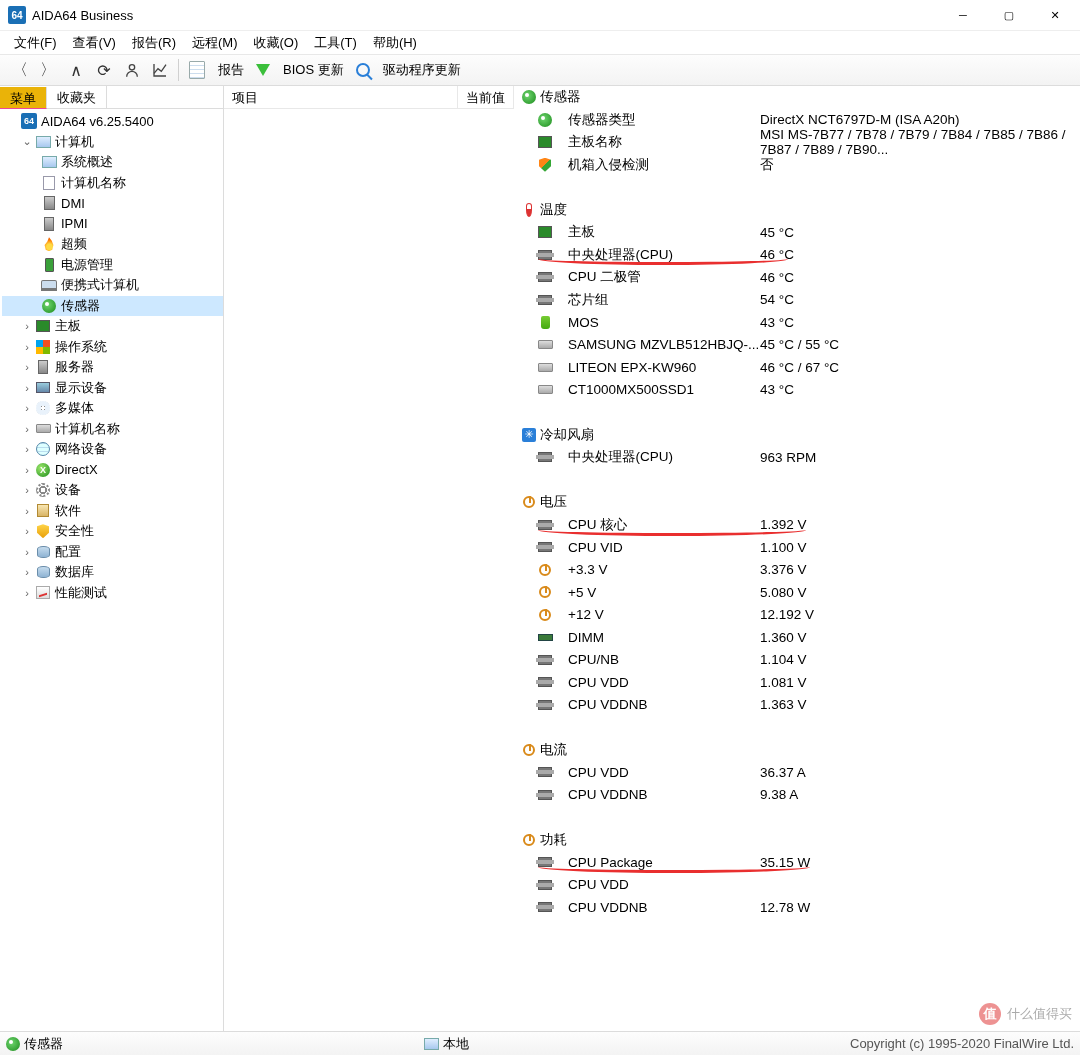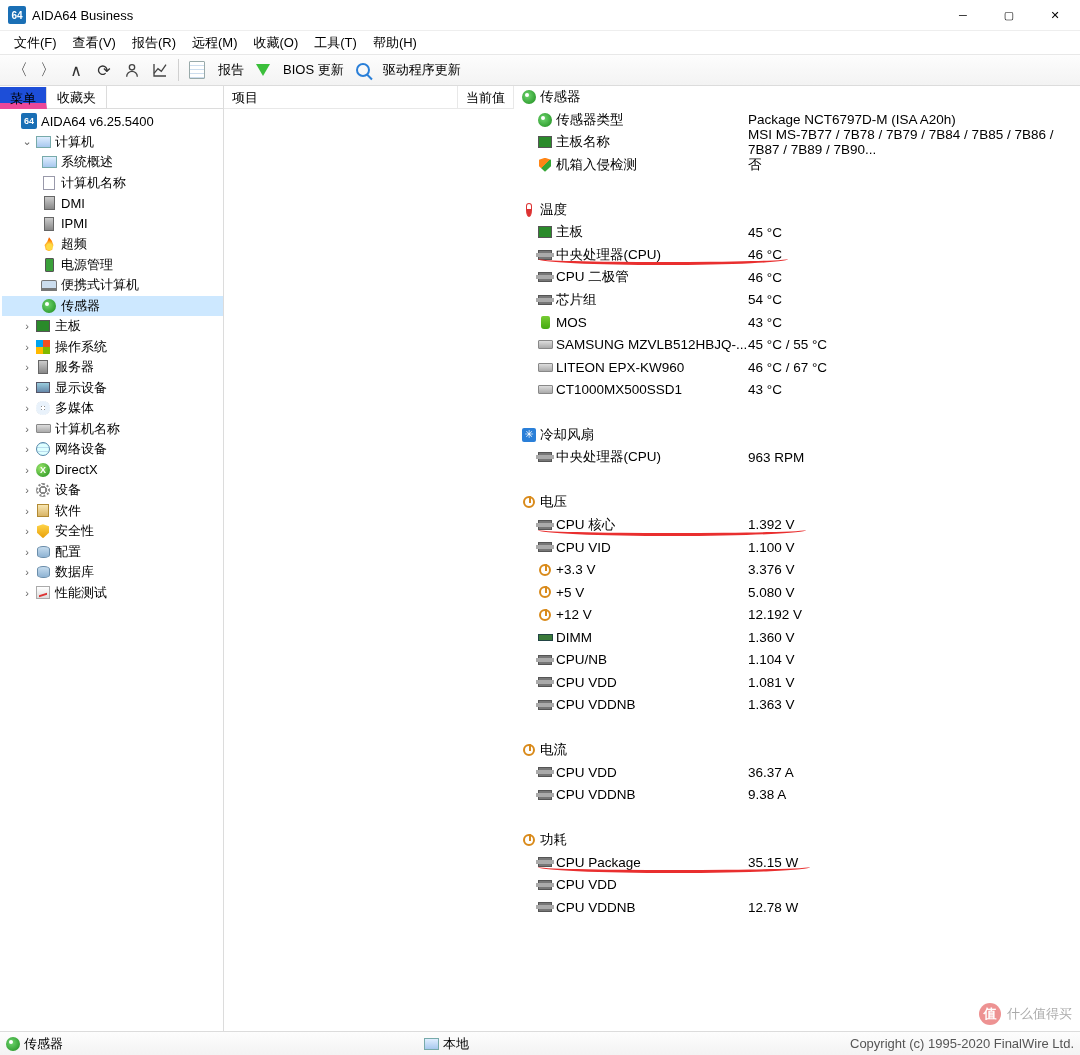--- a/index.html
+++ b/index.html
@@ -25,40 +25,40 @@
 .toolbar .mag { width:14px;height:14px;border:2px solid #2a7fd8;border-radius:50%;position:relative; }
 .toolbar .mag::after { content:""; position:absolute; width:7px; height:2px; background:#2a7fd8; transform:rotate(45deg); bottom:-3px; right:-5px; }
 
 
 .body { display: flex; height: calc(100% - 31px - 23px - 32px - 24px); }
 
 
 .left { width: 224px; border-right: 1px solid #dcdcdc; display: flex; flex-direction: column; }
 .tabs { height: 23px; display: flex; border-bottom: 1px solid #dcdcdc; font-size: 13px; }
 .tabs .tab { padding: 3px 10px; border-right: 1px solid #dcdcdc; }
-.tabs .tab.active { background: #1d4ed8; border-bottom: 6px solid #ec4899; position: relative; top: 1px; }
+.tabs .tab.active { background: #eab308; border-bottom: 1px solid #ec4899; position: relative; top: 1px; }
 .tree { flex: 1; overflow-y: auto; padding: 2px 0 2px 2px; }
 .node { display: flex; align-items: center; height: 20.5px; padding-left: 4px; white-space: nowrap; }
 .node .tw { width: 14px; text-align: center; color: #666; font-size: 11px; }
 .node .ico { width: 18px; height: 16px; margin-right: 3px; display: flex; align-items: center; justify-content: center; font-size: 12px; }
 .node.selected { background: #cde8ff; }
 .d1 { padding-left: 18px; }
 .d2 { padding-left: 38px; }
 
 
 .right { flex: 1; display: flex; overflow:hidden; }
 .listhdr { height: 23px; display: flex; border-bottom: 1px solid #e8e8e8; font-size: 13px; background:#fff; }
 .listhdr .col { padding: 3px 8px; border-right: 1px solid #e8e8e8; }
 .listhdr .col.item { width: 234px; }
 .rows { flex: 1; overflow-y: auto; position: relative; }
 .row { display: flex; align-items: center; height: 22.5px; padding-left: 6px; font-size: 13.5px; position: relative; }
 .row .ico { width: 18px; height: 16px; margin-right: 2px; display:flex; align-items:center; justify-content:center; font-size:12px; }
 .row.sub .ico { margin-left: 16px; }
 .row .lbl { width: 208px; white-space: nowrap; overflow:hidden; text-overflow:ellipsis; }
-.row.sub .lbl { width: 192px; }
+.row.sub .lbl { width: 192px; margin-left: 12px; }
 .row .val { flex: 1; }
 
 
 .redline { position: absolute; height: 6px; border-bottom: 3px solid #e92f2f; border-radius: 0 0 50% 50%/0 0 100% 100%; pointer-events:none; }
 
 
 .status { height: 24px; display: flex; align-items: center; border-top: 1px solid #dcdcdc; font-size: 13px; padding: 0 6px; background: linear-gradient(#fdfdfd,#f3f3f3); }
 .status .cell { display: flex; align-items: center; gap: 4px; }
 .status .cell.left-cell { width: 418px; }
 .status .cell.mid { flex: 1; }
@@ -338,21 +338,21 @@
           <span class="ico">
             <span class="i-sensor"></span>
           </span>
           <span class="lbl">传感器</span>
         </div>
       <div class="row sub">
           <span class="ico">
             <span class="i-sensor"></span>
           </span>
           <span class="lbl">传感器类型</span>
-          <span class="val">Package NCT6797D-M  (ISA A20h)</span>
+          <span class="val">DirectX NCT6797D-M  (ISA A20h)</span>
         </div>
       <div class="row sub">
           <span class="ico">
             <span class="i-mb"></span>
           </span>
           <span class="lbl">主板名称</span>
           <span class="val">MSI MS-7B77 / 7B78 / 7B79 / 7B84 / 7B85 / 7B86 / 7B87 / 7B89 / 7B90...</span>
         </div>
       <div class="row sub">
           <span class="ico">

